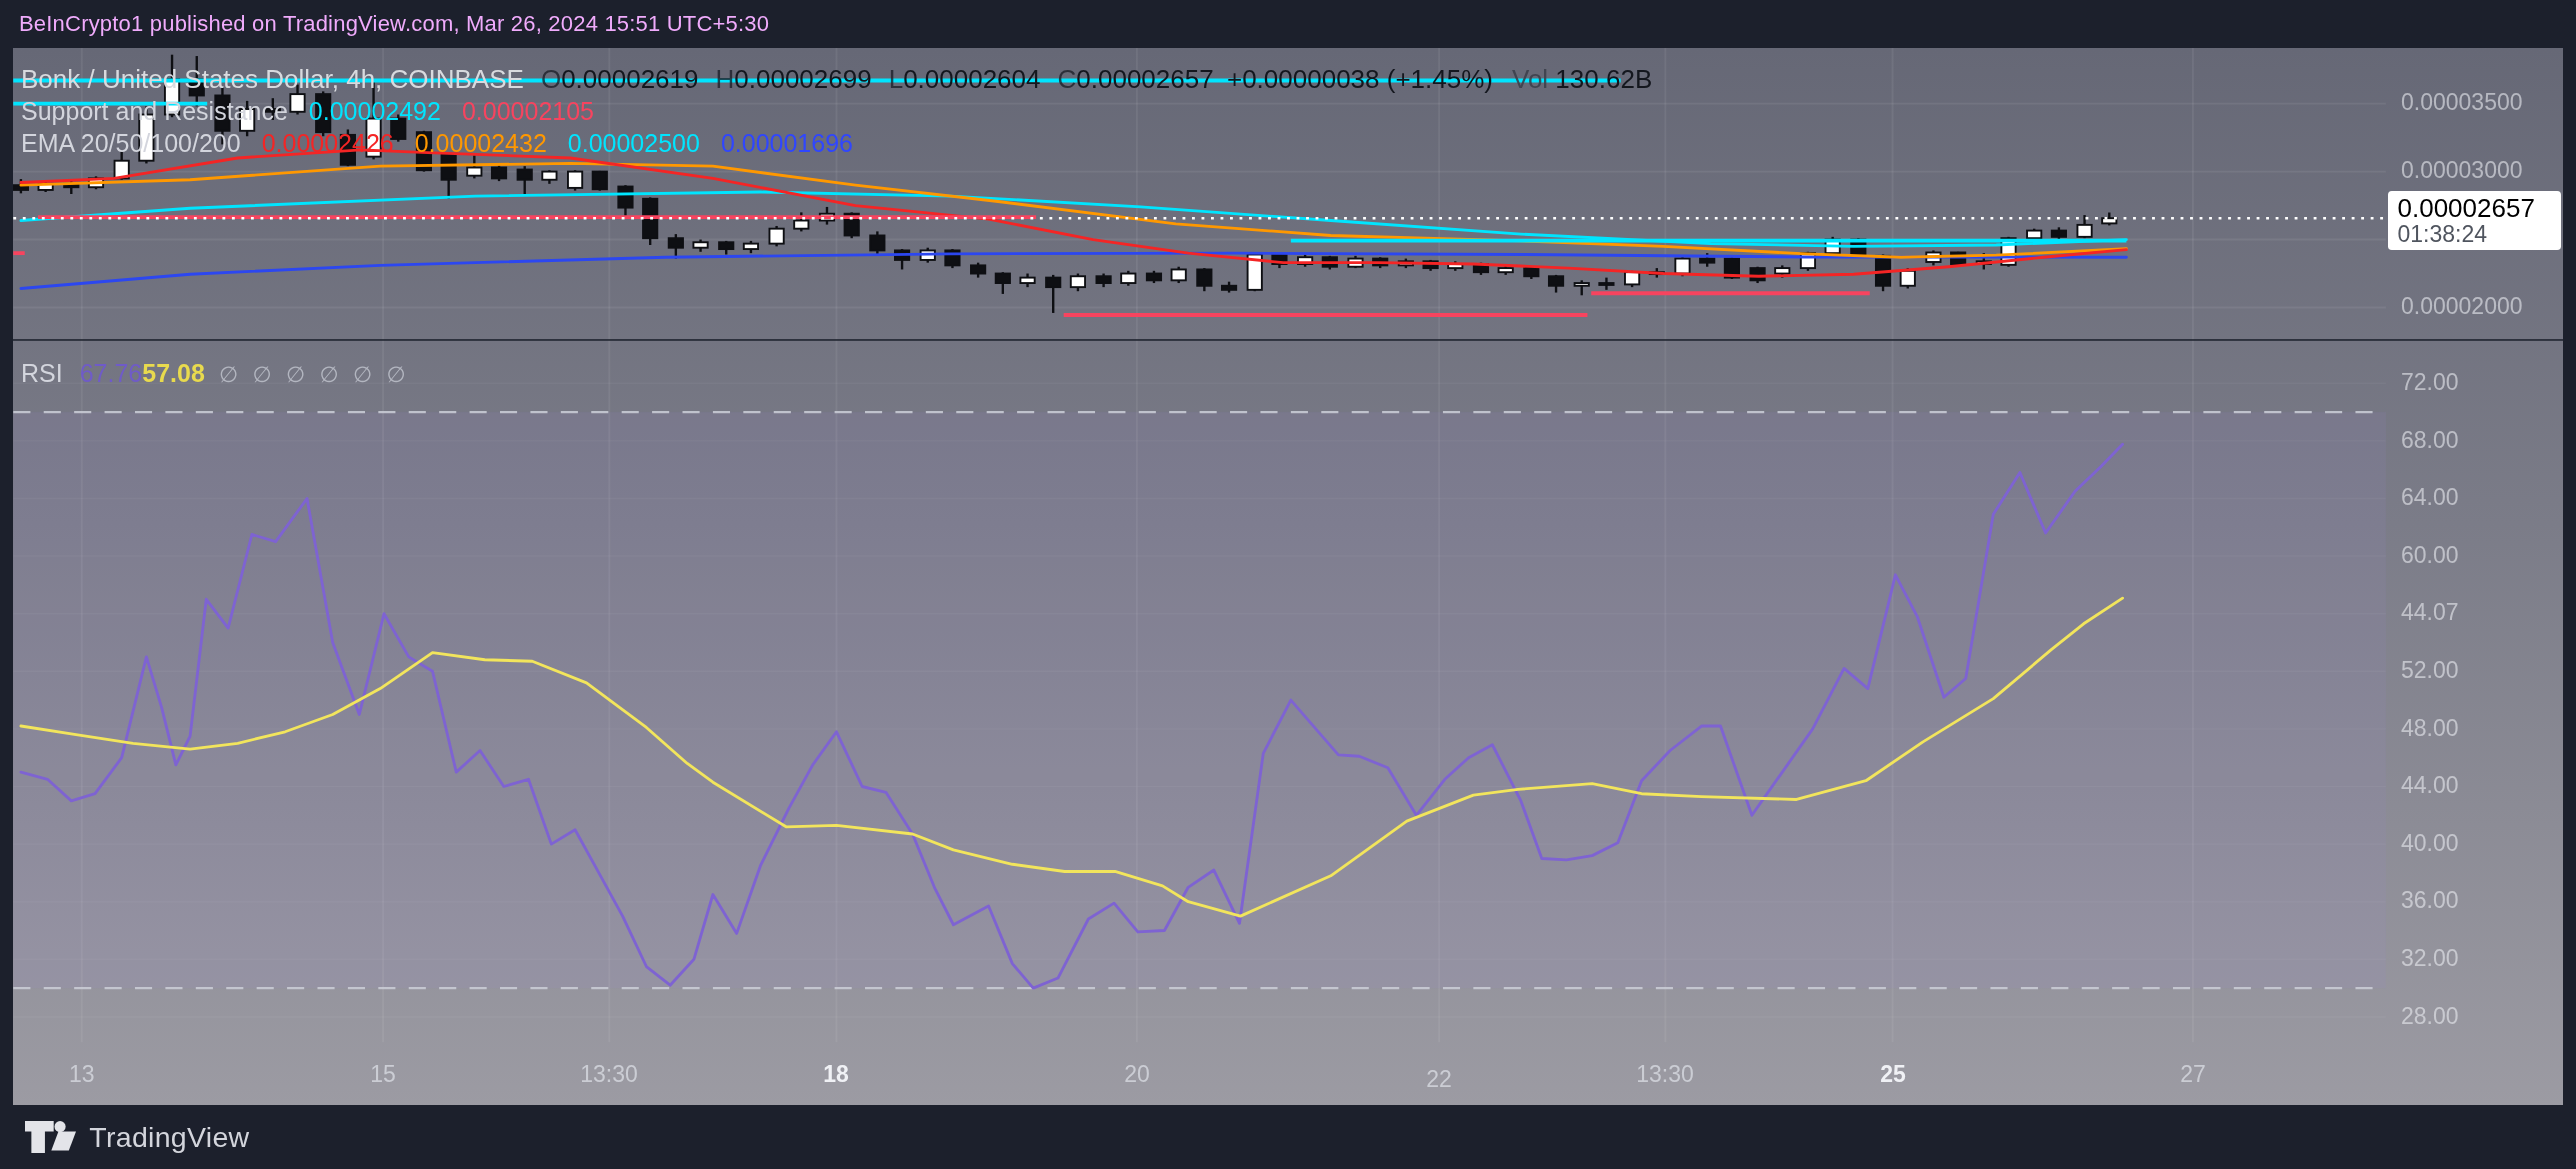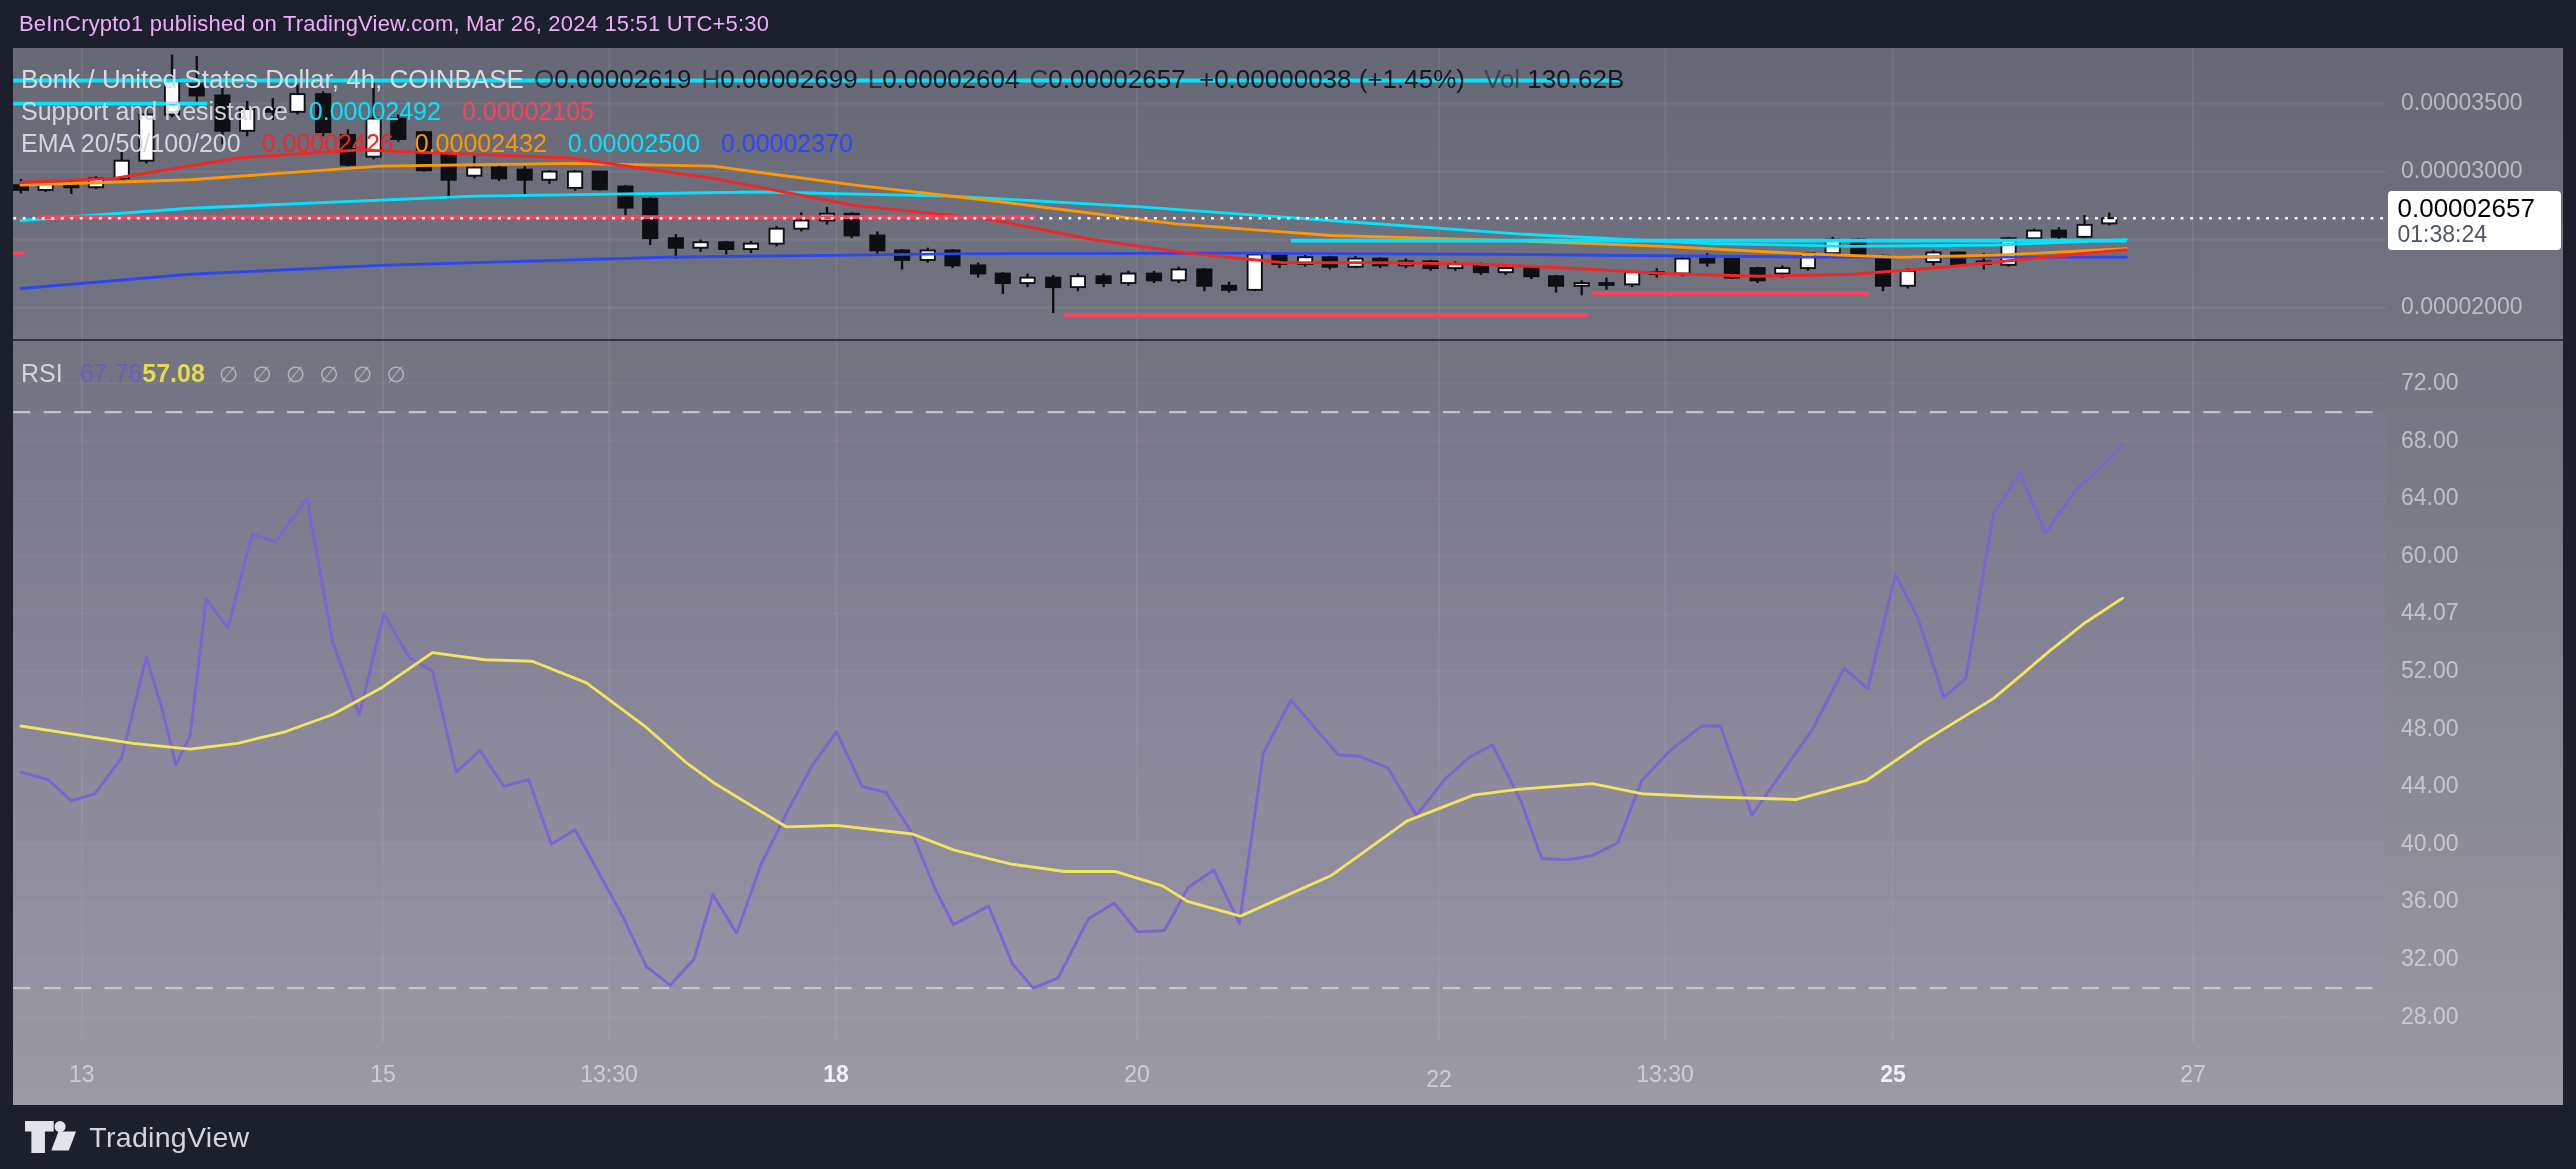--- a/index.html
+++ b/index.html
@@ -26,21 +26,21 @@
   .tick.time{width:152px;text-align:center;color:rgba(222,224,232,0.72);}
   .tick.time.bold{font-weight:bold;color:rgba(244,245,250,0.95);}
   .price-scale-hit{position:absolute;left:2386px;top:0;width:190px;height:1058px;z-index:2;}
   .time-scale-hit{position:absolute;left:0;top:994px;width:2576px;height:64px;z-index:2;}
   .pane-separator{position:absolute;left:0;top:291px;width:2576px;height:1.9px;background:rgba(28,32,44,0.55);z-index:2;}
   .legend{position:absolute;left:21px;top:15px;z-index:4;white-space:nowrap;}
   .lrow{height:32px;line-height:32px;font-size:25px;white-space:nowrap;}
   .lrow:first-child{font-size:26px;}
   .ltitle{color:#d8dade;}
   .ltitle2{color:#d3d5dd;}
-  .kv{margin-left:10px;}
+  .kv{margin-left:17px;}
   .k{color:rgba(28,31,40,0.78);}
   .v{white-space:nowrap;}
   .v + .v{margin-left:21px;}
   .dark{color:#14171e;}
   .chg{margin-left:13.3px;color:#14171e;}
   .voll{margin-left:19px;color:rgba(60,64,75,0.9);}
   .volv{color:#14171e;}
   .cyan{color:#00e5ff;margin-left:21px;}
   .red2{color:#f7445f;}
   .ema20c{color:#f42525;margin-left:21px;}
@@ -331,21 +331,21 @@
       </div>
 
     <div class="legend">
       <div class="lrow">
         <span class="ltitle">Bonk / United States Dollar, 4h, COINBASE</span><span class="kv"><span class="k">O</span><span class="dark">0.00002619</span></span><span class="kv"><span class="k">H</span><span class="dark">0.00002699</span></span><span class="kv"><span class="k">L</span><span class="dark">0.00002604</span></span><span class="kv"><span class="k">C</span><span class="dark">0.00002657</span></span><span class="chg">+0.00000038 (+1.45%)</span><span class="voll">Vol</span> <span class="volv">130.62B</span>
       </div>
       <div class="lrow">
         <span class="ltitle2">Support and Resistance</span><span class="v cyan">0.00002492</span><span class="v red2">0.00002105</span>
       </div>
       <div class="lrow">
-        <span class="ltitle2">EMA 20/50/100/200</span><span class="v ema20c">0.00002426</span><span class="v ema50c">0.00002432</span><span class="v ema100c">0.00002500</span><span class="v ema200c">0.00002370</span>
+        <span class="ltitle2">EMA 20/50/100/200</span><span class="v ema20c">0.00002426</span><span class="v ema50c">0.00002432</span><span class="v ema100c">0.00002500</span><span class="v ema200c">0.00001696</span>
       </div>
     </div>
 
     <div class="rsi-legend">
       <span class="ltitle2">RSI</span><span class="rsiv">67.76</span><span class="v rsimav">57.08</span><span class="empty">∅</span><span class="empty">∅</span><span class="empty">∅</span><span class="empty">∅</span><span class="empty">∅</span><span class="empty">∅</span>
     </div>
 
     <div class="price-box">
       <div class="pb-price">0.00002657</div>
       <div class="pb-cd">01:38:24</div>

